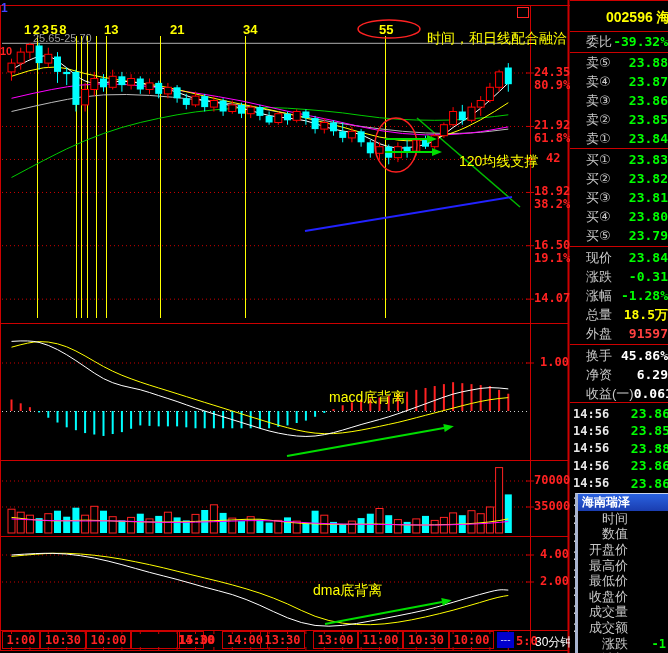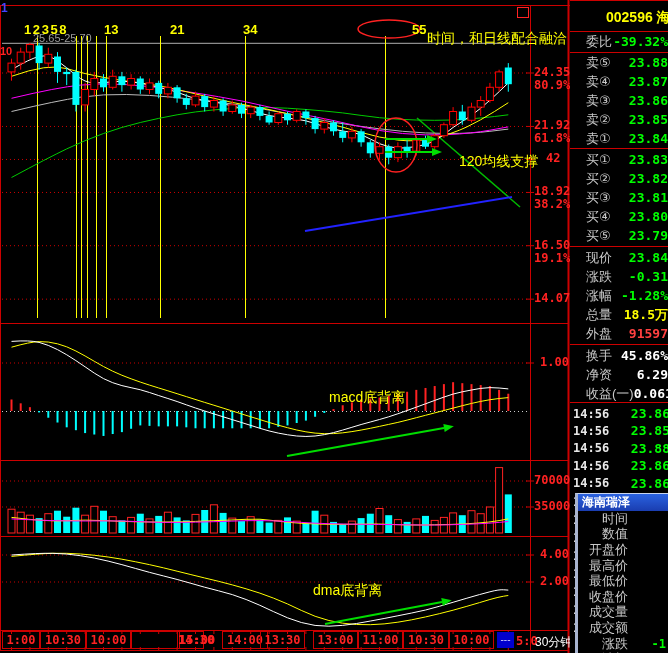--- a/index.html
+++ b/index.html
@@ -391,21 +391,21 @@
       <line x1="508.29999999999995" y1="631" x2="508.29999999999995" y2="634" stroke="#cc0000" stroke-width="1"></line>
       <line x1="508.29999999999995" y1="647" x2="508.29999999999995" y2="650" stroke="#cc0000" stroke-width="1"></line>
     </svg>
   <div class="ann" style="left:1px;top:2px;color:#4444ff;font-size:12px;font-weight:bold;">1</div>
   <div id="restore-icon"></div>
   <div id="annotations">
       <div class="ann" style="left: 24px; top: 23px; color: rgb(255, 255, 0); font-size: 13px; font-weight: bold; letter-spacing: -1px;">1 2 3 5 8</div>
       <div class="ann" style="left: 104px; top: 23px; color: rgb(255, 255, 0); font-size: 13px; font-weight: bold;">13</div>
       <div class="ann" style="left: 170px; top: 23px; color: rgb(255, 255, 0); font-size: 13px; font-weight: bold; text-align: center;">21</div>
       <div class="ann" style="left: 243px; top: 23px; color: rgb(255, 255, 0); font-size: 13px; font-weight: bold;">34</div>
-      <div class="ann" style="left: 379px; top: 23px; color: rgb(255, 255, 0); font-size: 13px; font-weight: bold; margin-left: 33px;">55</div>
+      <div class="ann" style="left: 379px; top: 23px; color: rgb(255, 255, 0); font-size: 13px; font-weight: bold;">55</div>
       <div class="ann" style="left: 33px; top: 33px; color: rgb(154, 154, 154); font-size: 11px;">25.65-25.70</div>
       <div class="ann" style="left: 0px; top: 46px; color: rgb(255, 34, 34); font-size: 11px; font-weight: bold;">10</div>
       <div class="ann" style="left: 427px; top: 31px; color: rgb(255, 255, 0); font-size: 14px;">时间，和日线配合融洽</div>
       <div class="ann" style="left: 459px; top: 154px; color: rgb(255, 255, 0); font-size: 14px;">120均线支撑</div>
       <div class="ann" style="left: 329px; top: 390px; color: rgb(255, 255, 0); font-size: 14px;">macd底背离</div>
       <div class="ann" style="left: 313px; top: 583px; color: rgb(255, 255, 0); font-size: 14px;">dma底背离</div>
     </div>
   <div id="axis-labels">
       <div class="axlab" style="left: 534px; top: 66px;">24.35</div>
       <div class="axlab" style="left: 534px; top: 79px;">80.9%</div>

